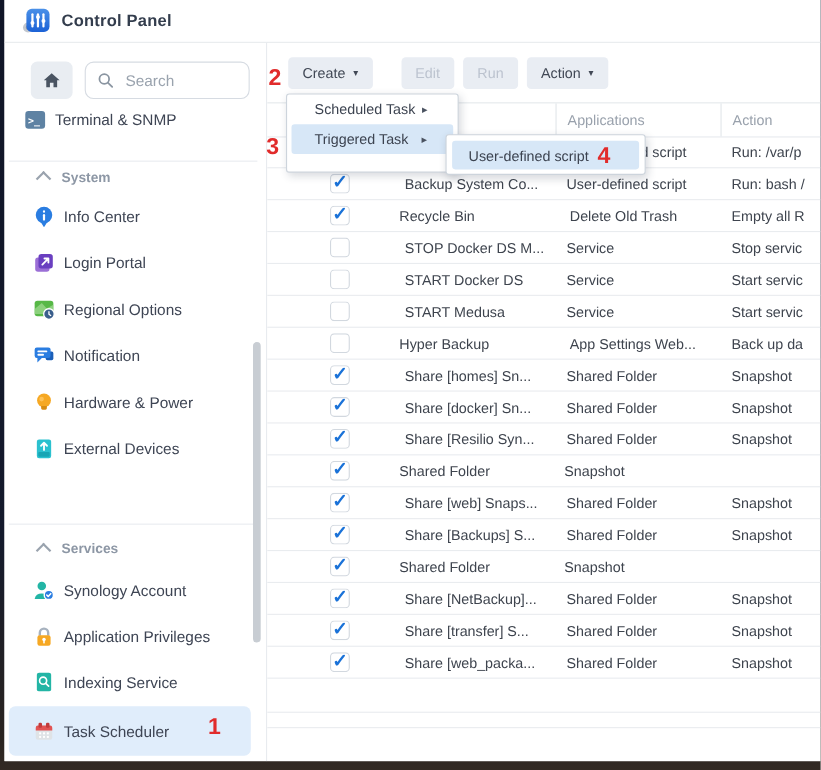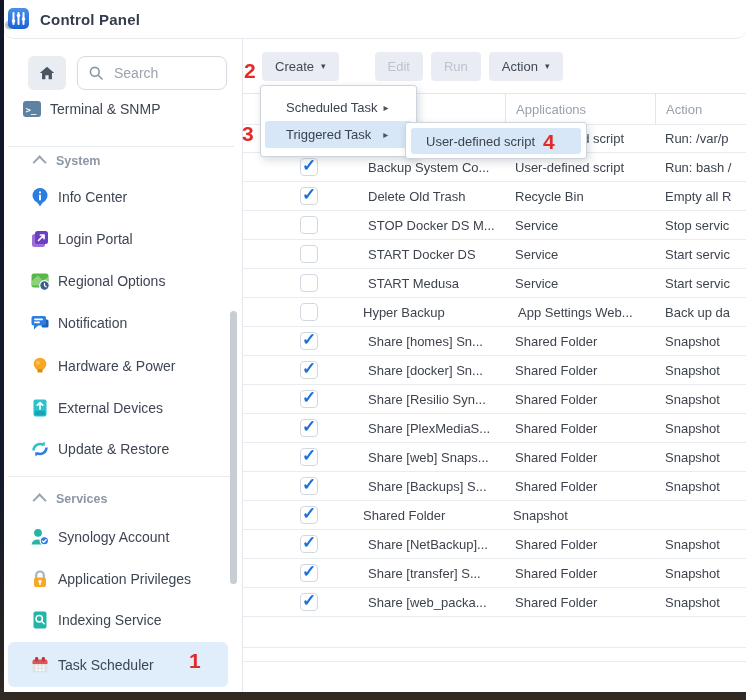--- a/index.html
+++ b/index.html
@@ -8,21 +8,21 @@
     font-family:"Liberation Sans",sans-serif;
     background:linear-gradient(180deg,#101527 0%,#141a2c 70%,#2a2420 96%,#332a24 100%);
   }
   .window{
     position:absolute;left:4px;top:0;width:742px;height:692px;
     background:#fff;overflow:hidden;
   }
   
   .titlebar{
     position:absolute;left:0;top:0;right:0;height:38px;background:#fff;
-    border-bottom:1px solid #e6e9ed;display:flex;align-items:center;gap:10px;border-radius:10px;
+    border-bottom:1px solid #e6e9ed;display:flex;align-items:center;gap:10px;padding-left:16px;
   }
   .titlebar .title{font-size:15px;font-weight:bold;color:#333d4d;letter-spacing:.2px;}
   
   .sidebar{
     position:absolute;left:0;top:39px;width:238px;bottom:0;background:#fff;
     border-right:1px solid #e3e7ec;
   }
   .searchrow{position:absolute;left:24px;top:17px;height:34px;display:flex;gap:11px;}
   .homebtn{width:38px;height:34px;background:#e9edf2;border-radius:6px;display:flex;align-items:center;justify-content:center;}
   .searchbox{width:150px;height:34px;border:1px solid #d6dbe2;border-radius:8px;background:#fff;
@@ -60,21 +60,21 @@
   .c-task{width:152px;flex:0 0 152px;padding-left:15px;box-sizing:border-box;}
   .c-app{width:150px;flex:0 0 150px;padding-left:10px;box-sizing:border-box;}
   .c-action{flex:1;padding-left:10px;}
   .cb{width:18px;height:18px;margin-left:57px;border:1px solid #d2d8df;border-radius:4px;background:#fff;
     box-sizing:border-box;position:relative;}
   .cb.on::after{content:"\2713";position:absolute;left:1px;top:-4px;font-size:17px;font-weight:bold;color:#1a72d8;}
   .tailline{position:absolute;left:0;right:0;border-top:1px solid #e9ecef;}
   
   .menu{position:absolute;left:256px;top:85px;width:157px;height:72px;background:#fff;
     border:1px solid #cdd4dc;border-radius:3px;box-shadow:2px 3px 8px rgba(40,50,70,.18);
-    box-sizing:border-box;padding-top:8px;z-index:20;}
+    box-sizing:border-box;z-index:20;}
   .mitem{height:27px;margin:0 4px;border-radius:3px;display:flex;align-items:center;
     padding-left:21px;font-size:13px;color:#3c4350;}
   .mitem .arr{font-size:10px;color:#4a5260;margin-left:6px;}
   .mitem.hl{background:#d7e7f7;}
   .submenu{position:absolute;left:401px;top:122px;width:182px;height:37px;background:#fff;
     border:1px solid #cdd4dc;border-radius:3px;box-shadow:2px 3px 8px rgba(40,50,70,.18);
     box-sizing:border-box;padding-top:5px;z-index:21;}
   .smitem{height:26px;margin:0 5px;border-radius:3px;background:#d7e7f7;display:flex;align-items:center;
     padding-left:15px;font-size:13px;color:#3c4350;}
   
@@ -212,31 +212,20 @@
       <span class="ic">
         <svg width="20" height="20" viewBox="0 0 20 20">
             <rect x="3.5" y="1.5" width="13" height="17" rx="2" fill="#2bc1cf"></rect>
             <rect x="4.8" y="12.8" width="10.4" height="4.4" rx="1" fill="#17a5b4"></rect>
             <path d="M10 4.5 V11 M7.3 7.2 L10 4.5 L12.7 7.2" stroke="#fff" stroke-width="1.7" fill="none" stroke-linecap="round" stroke-linejoin="round"></path>
           </svg>
       </span>
       <span>External Devices</span>
     </div>
 
-    <div class="si lv1" style="top:393px">
-      <span class="ic">
-        <svg width="20" height="20" viewBox="0 0 20 20">
-            <path d="M3.5 11.5 a6.5 6.5 0 0 1 9.8 -5.6" stroke="#2bc1cf" stroke-width="2.4" fill="none"></path>
-            <path d="M14.6 2.6 L14.8 7 L10.8 5.4 Z" fill="#2bc1cf"></path>
-            <path d="M16.5 8.5 a6.5 6.5 0 0 1 -9.8 5.6" stroke="#2a7de1" stroke-width="2.4" fill="none"></path>
-            <path d="M5.4 17.4 L5.2 13 L9.2 14.6 Z" fill="#2a7de1"></path>
-          </svg>
-      </span>
-      <span>Update &amp; Restore</span>
-    </div>
 
     <div class="sdivider" style="top:437px"></div>
 
     <div class="sh" style="top:450px">
       <span class="chev"></span>
       <span>Services</span>
     </div>
 
     <div class="si lv1" style="top:481px">
       <span class="ic">
@@ -295,21 +284,21 @@
 
     <div class="sthumb"></div>
   </div>
 
   <div class="main">
     <div class="toolbar">
       <button class="tbtn" style="margin-left:19px">
         <span>Create</span>
         <span class="caret">▾</span>
       </button>
-      <button class="tbtn disabled" style="margin-left:36px">
+      <button class="tbtn disabled" style="margin-left:26px">
         <span>Edit</span>
       </button>
       <button class="tbtn disabled" style="margin-left:8px">
         <span>Run</span>
       </button>
       <button class="tbtn" style="margin-left:8px">
         <span>Action</span>
         <span class="caret">▾</span>
       </button>
     </div>
@@ -341,22 +330,22 @@
           </span>
           <span class="cell c-task">Backup System Co...</span>
           <span class="cell c-app">User-defined script</span>
           <span class="cell c-action">Run: bash /</span>
         </div>
 
         <div class="trow">
           <span class="cell c-check">
             <span class="cb on"></span>
           </span>
+          <span class="cell c-app">Recycle Bin</span>
           <span class="cell c-task">Delete Old Trash</span>
-          <span class="cell c-app">Recycle Bin</span>
           <span class="cell c-action">Empty all R</span>
         </div>
 
         <div class="trow">
           <span class="cell c-check">
             <span class="cb"></span>
           </span>
           <span class="cell c-task">STOP Docker DS M...</span>
           <span class="cell c-app">Service</span>
           <span class="cell c-action">Stop servic</span>
@@ -413,21 +402,20 @@
           </span>
           <span class="cell c-task">Share [Resilio Syn...</span>
           <span class="cell c-app">Shared Folder</span>
           <span class="cell c-action">Snapshot</span>
         </div>
 
         <div class="trow">
           <span class="cell c-check">
             <span class="cb on"></span>
           </span>
-          <span class="cell c-task">Share [PlexMediaS...</span>
           <span class="cell c-app">Shared Folder</span>
           <span class="cell c-action">Snapshot</span>
         </div>
 
         <div class="trow">
           <span class="cell c-check">
             <span class="cb on"></span>
           </span>
           <span class="cell c-task">Share [web] Snaps...</span>
           <span class="cell c-app">Shared Folder</span>

